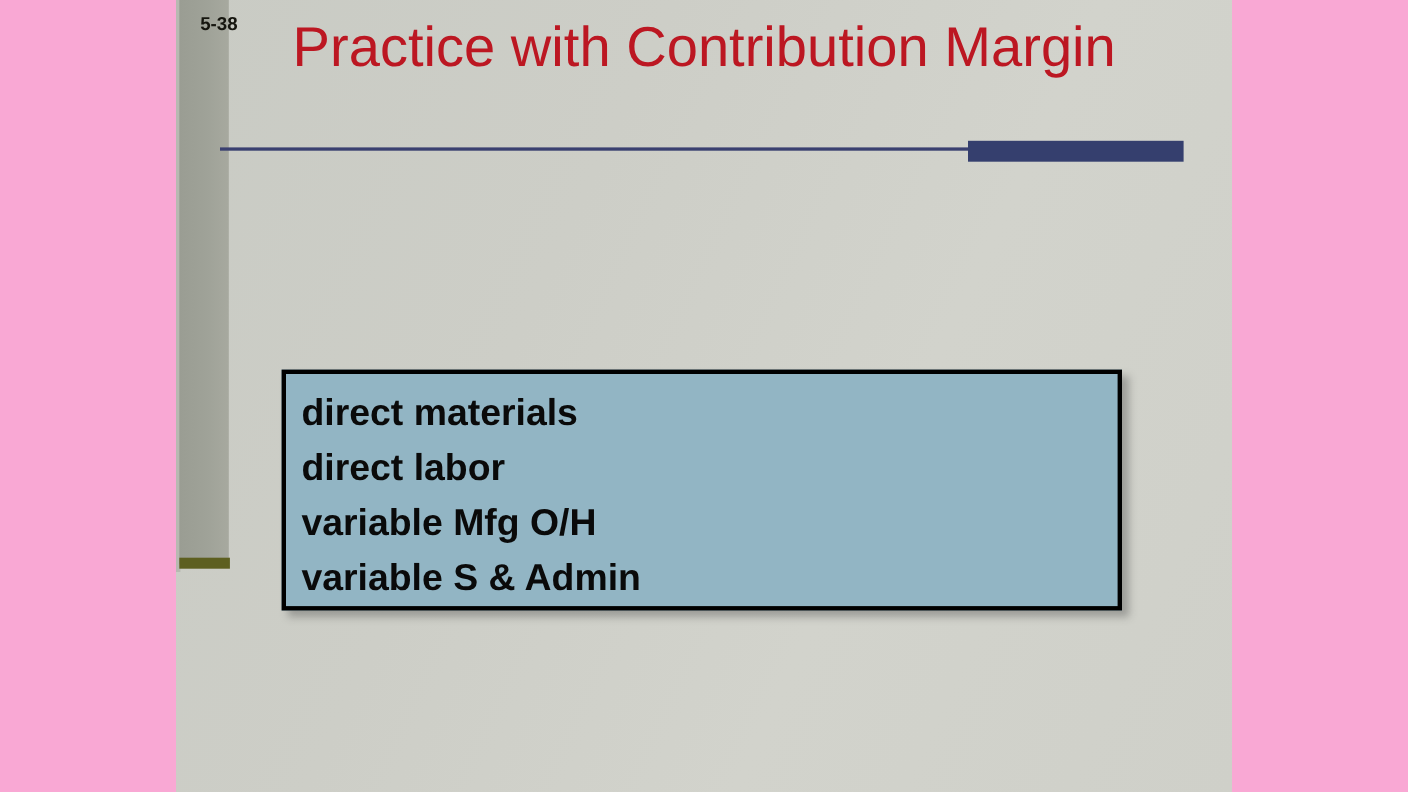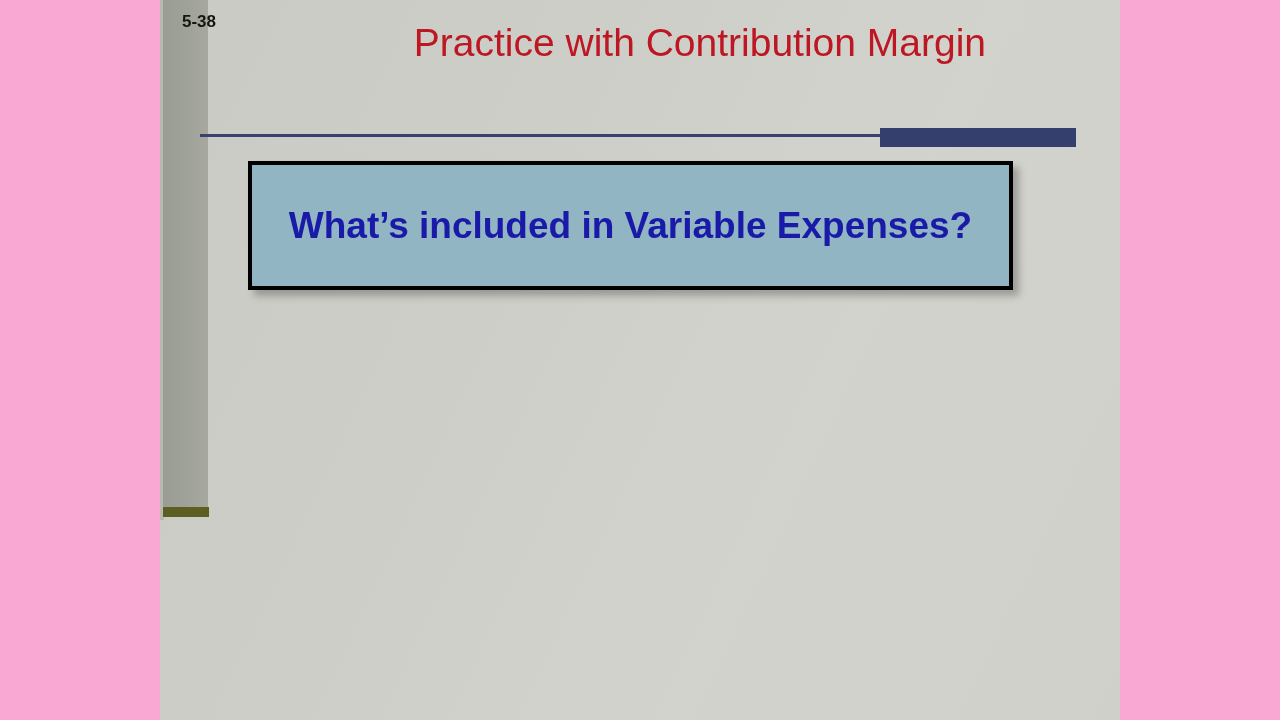--- a/index.html
+++ b/index.html
@@ -70,25 +70,24 @@
 
   
   .title-block {
     position: absolute;
     left: 106px;
     top: 16px;
     width: 720px;
   }
   .title-line {
     color: #bc1722;
-    font-size: 39px;
+    font-size: 51px;
     line-height: 54px;
     font-weight: normal;
     white-space: nowrap;
-    text-align: right;
   }
 
   
   .title-rule {
     position: absolute;
     left: 40px;
     top: 134px;
     width: 720px;
     height: 3px;
     background: #3a4070;
@@ -159,19 +158,22 @@
 
     <div class="slide-number">5-38</div>
 
     <div class="title-block">
       <div class="title-line">Practice with Contribution Margin</div>
     </div>
 
     <div class="title-rule"></div>
     <div class="title-rule-block"></div>
 
-    <div id="question-box" class="blue-box">
-      <div class="question-text">What’s included in Variable Expenses?</div>
+
+    <div id="list-box" class="blue-box">
+      <div class="list-item">direct materials</div>
+      <div class="list-item">direct labor</div>
+      <div class="list-item">variable Mfg O/H</div>
+      <div class="list-item">variable S &amp; Admin</div>
     </div>
-
 
   </div>
 </div>
 
 </body></html>

